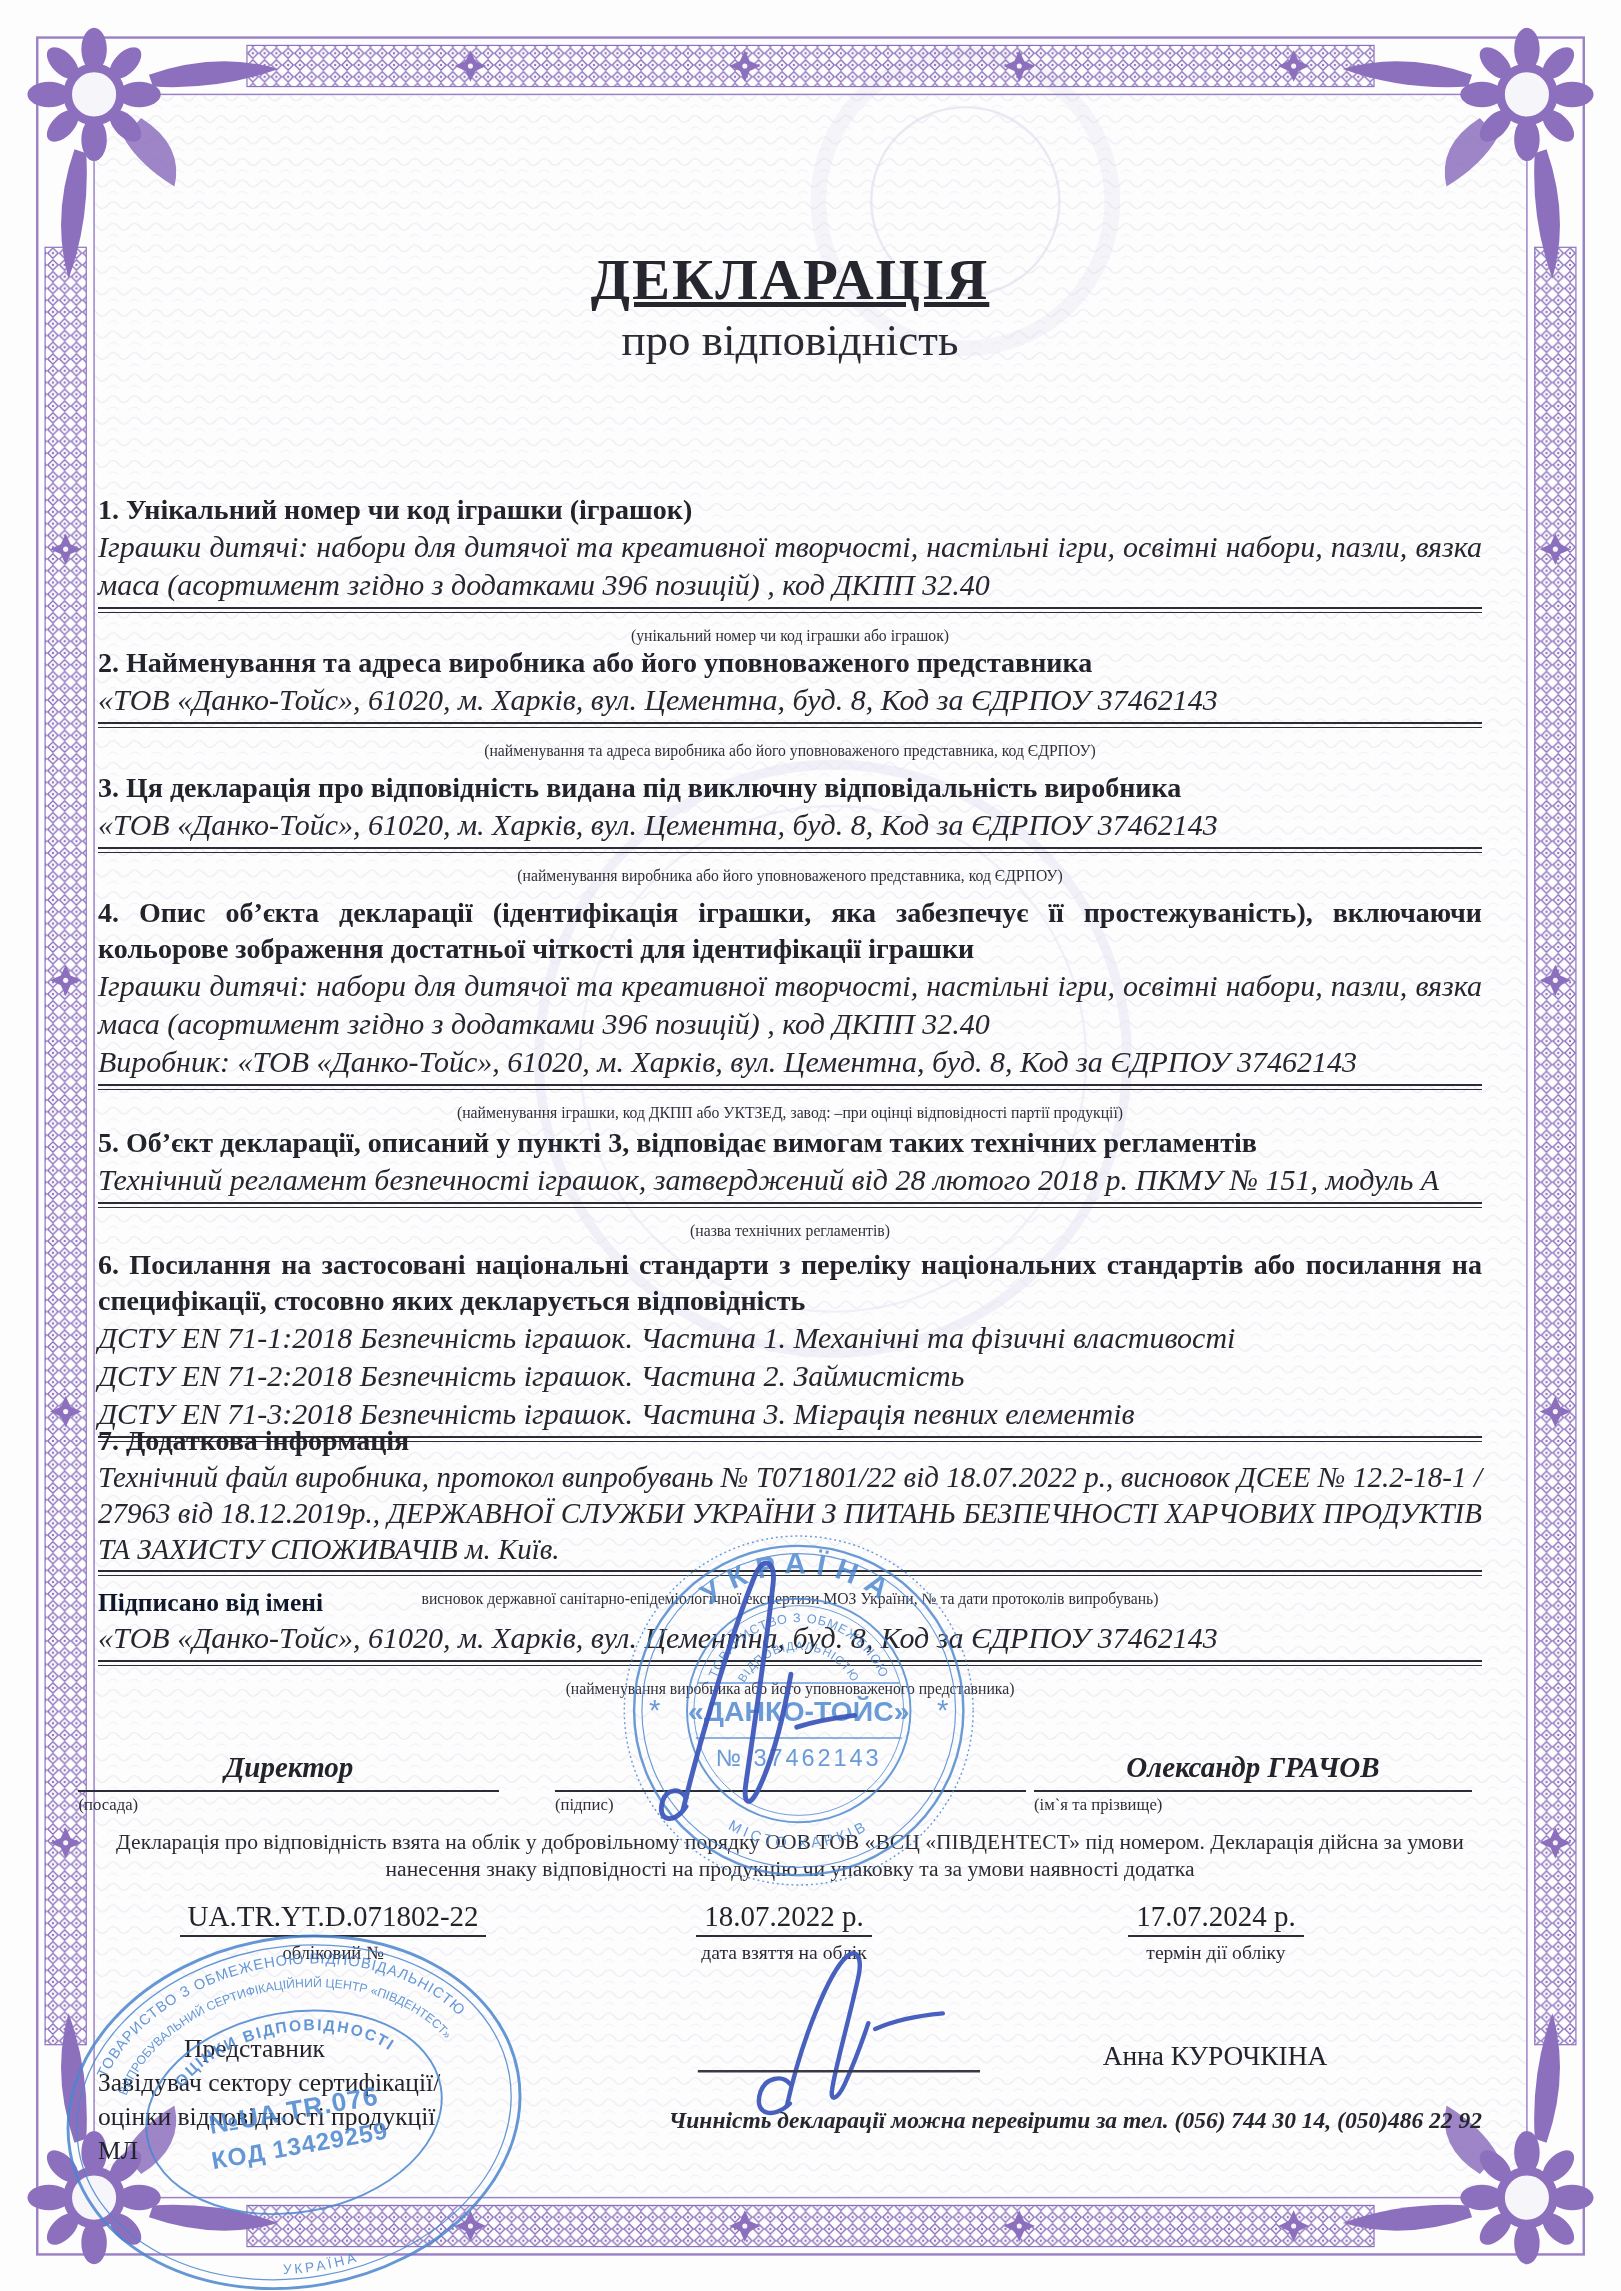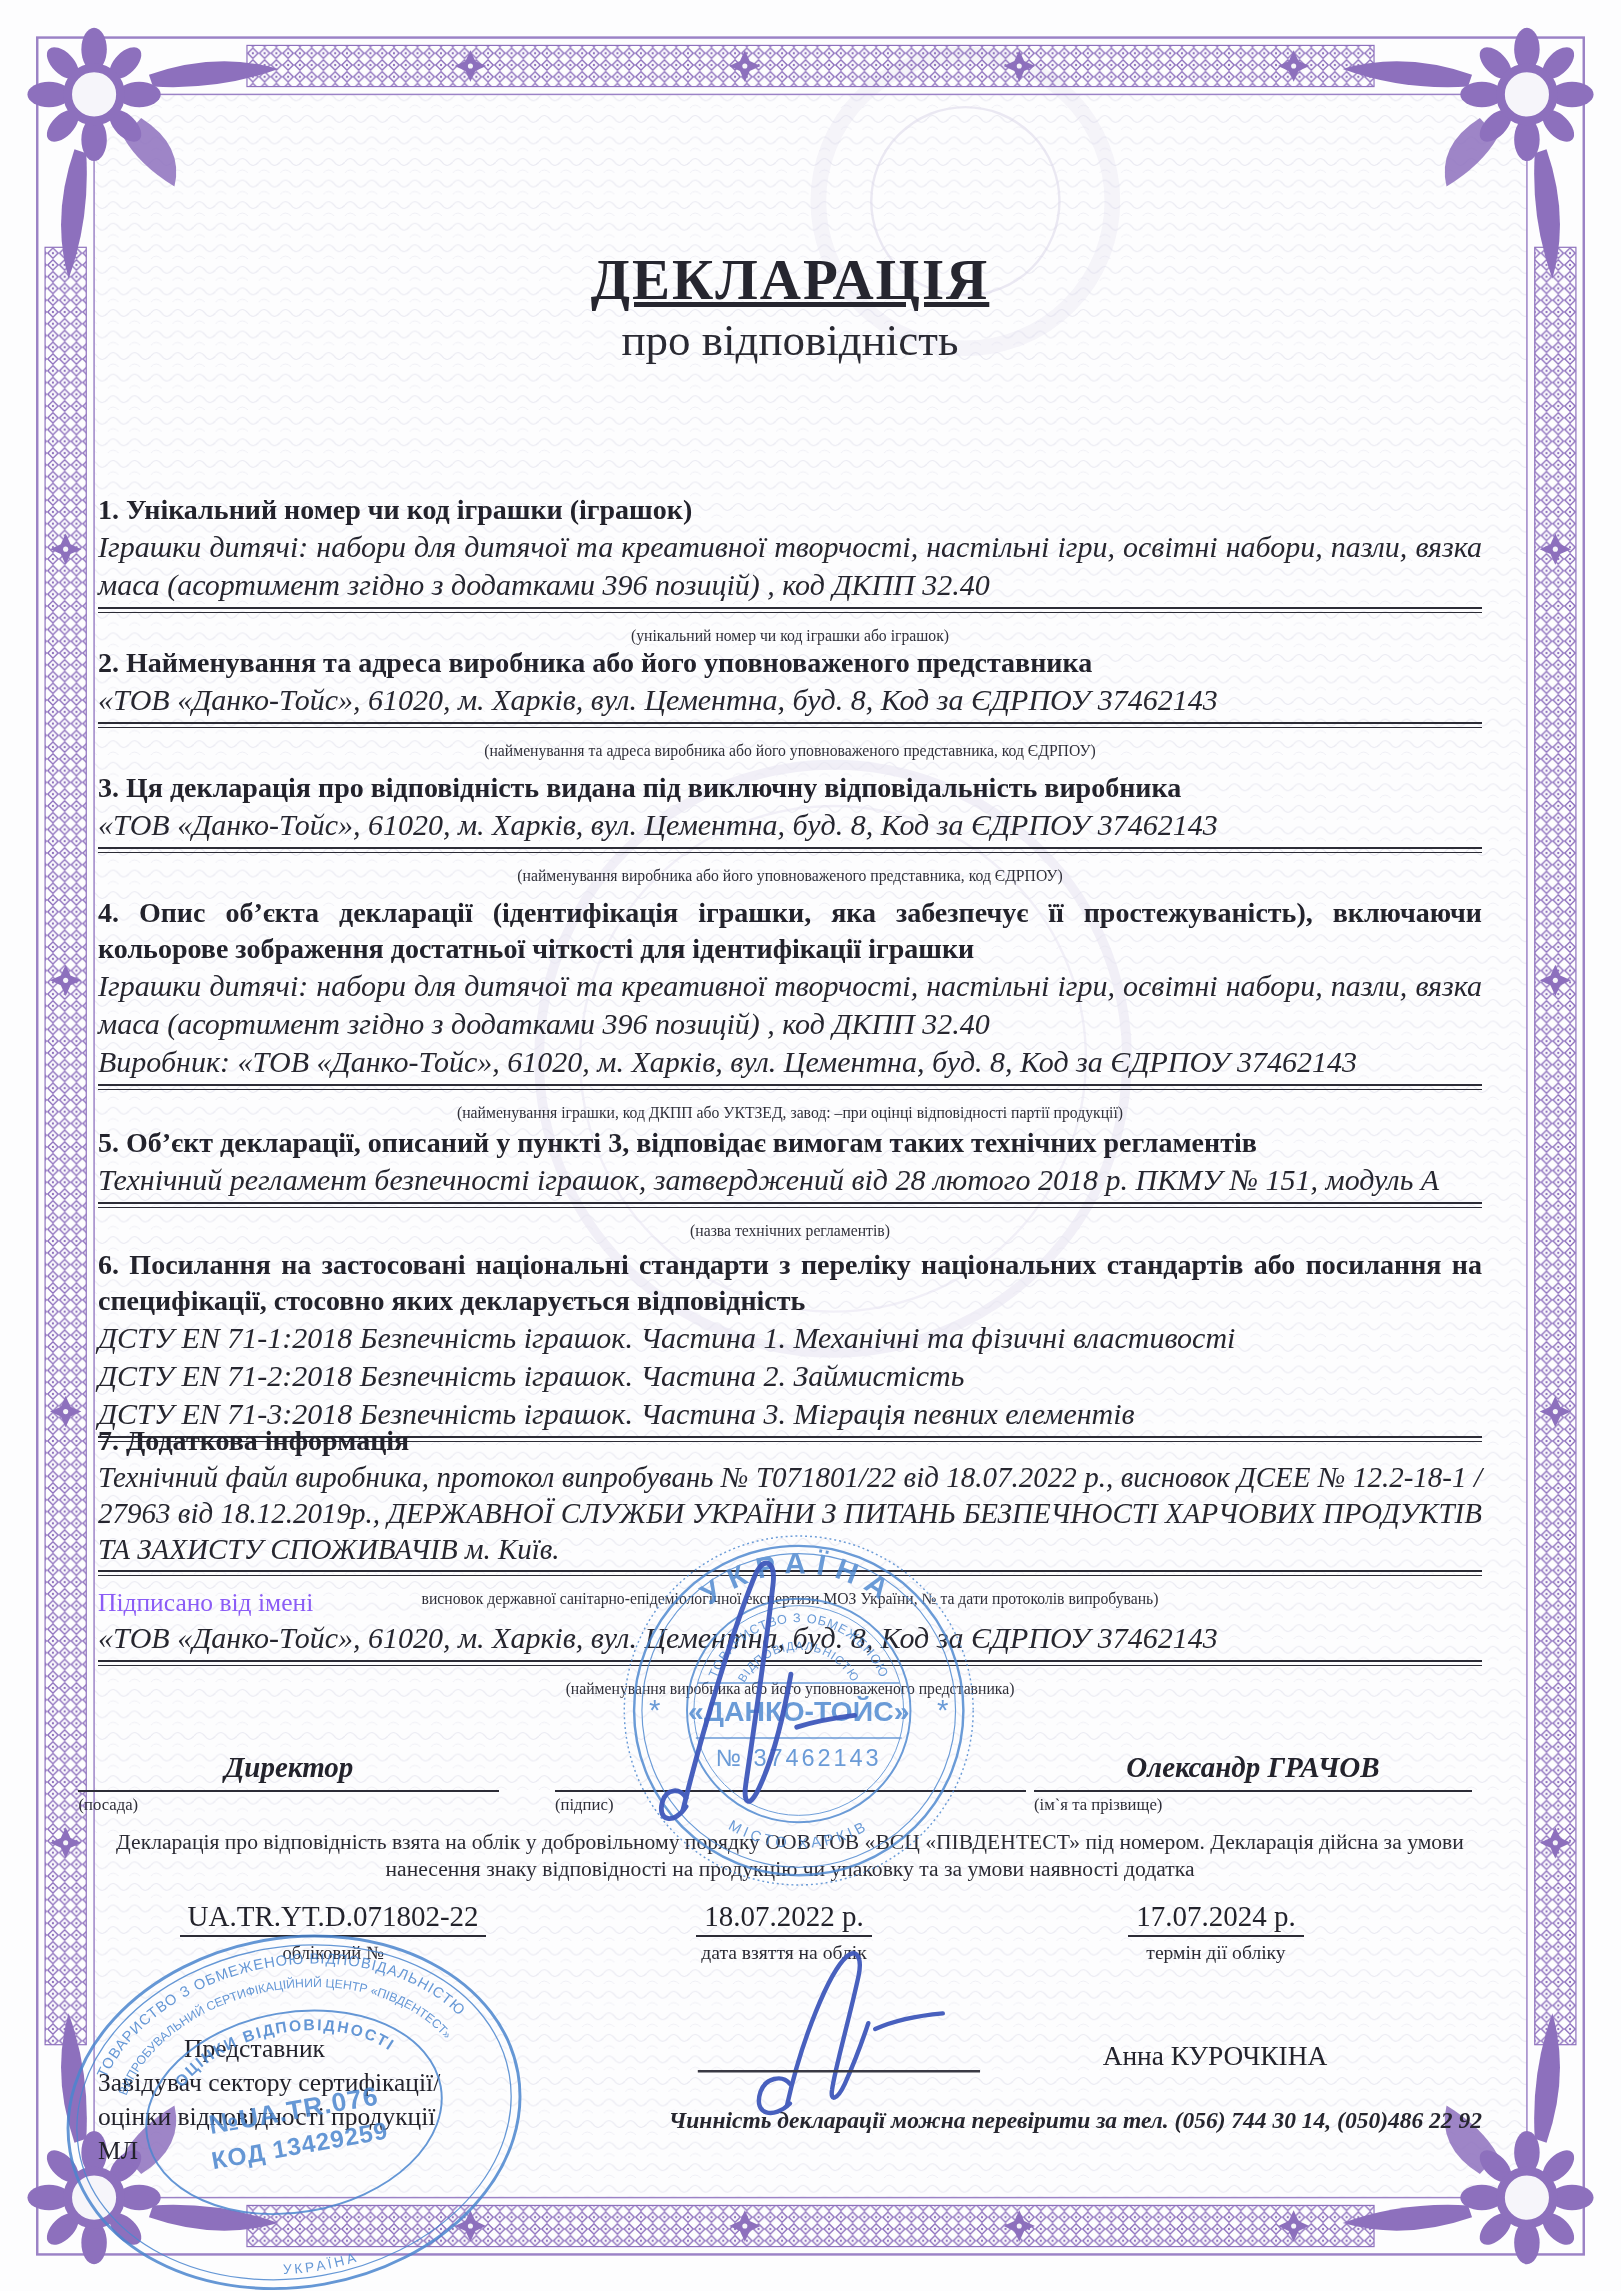--- a/index.html
+++ b/index.html
@@ -8,21 +8,21 @@
   svg.layer{position:absolute;left:0;top:0;pointer-events:none;}
   .content{position:absolute;left:98px;top:0;width:1384px;z-index:2;}
   .abs{position:absolute;width:100%;}
   .title-block{top:247px;text-align:center;}
   .t1{font-size:57px;font-weight:bold;letter-spacing:2px;line-height:65px;color:#26262f;text-decoration:underline;}
   .t2{font-size:45px;line-height:57px;color:#2a2a33;}
   .h{font-size:28px;font-weight:bold;line-height:36px;text-align:justify;color:#23232c;}
   .v{font-size:30px;font-style:italic;line-height:38px;text-align:justify;color:#26262f;}
   .rule{height:2.9px;border-top:2px solid #2c2c36;border-bottom:1px solid #2c2c36;margin-top:2.9px;}
   .cap{font-size:15.7px;line-height:18.6px;text-align:center;margin-top:14px;color:#30303a;}
-  .signed-label{font-size:25.5px;line-height:33px;color:#8b5cf6;}
+  .signed-label{font-size:25.5px;line-height:33px;color:#0f172a;font-weight:bold;}
   .sigrow-col{position:absolute;}
   .slabel{font-size:29px;font-weight:bold;font-style:italic;text-align:center;height:39px;color:#23232c;}
   .sline{border-top:2.9px solid #2c2c36;}
   .scap{font-size:16.7px;padding-top:2.9px;color:#2e2e38;}
   .note{font-size:21.6px;line-height:26.5px;text-align:center;color:#2b2b34;}
   .rcol{position:absolute;text-align:center;}
   .rnum{font-size:29px;color:#23232c;border-bottom:2.9px solid #2c2c36;display:inline-block;padding:0 7.8px 2px 7.8px;}
   .rcap{font-size:19.6px;margin-top:4.9px;color:#2b2b34;}
   .rep{font-size:25.5px;line-height:34px;color:#23232c;}
   .rep .indent{padding-left:86px;margin-top:48px;}

